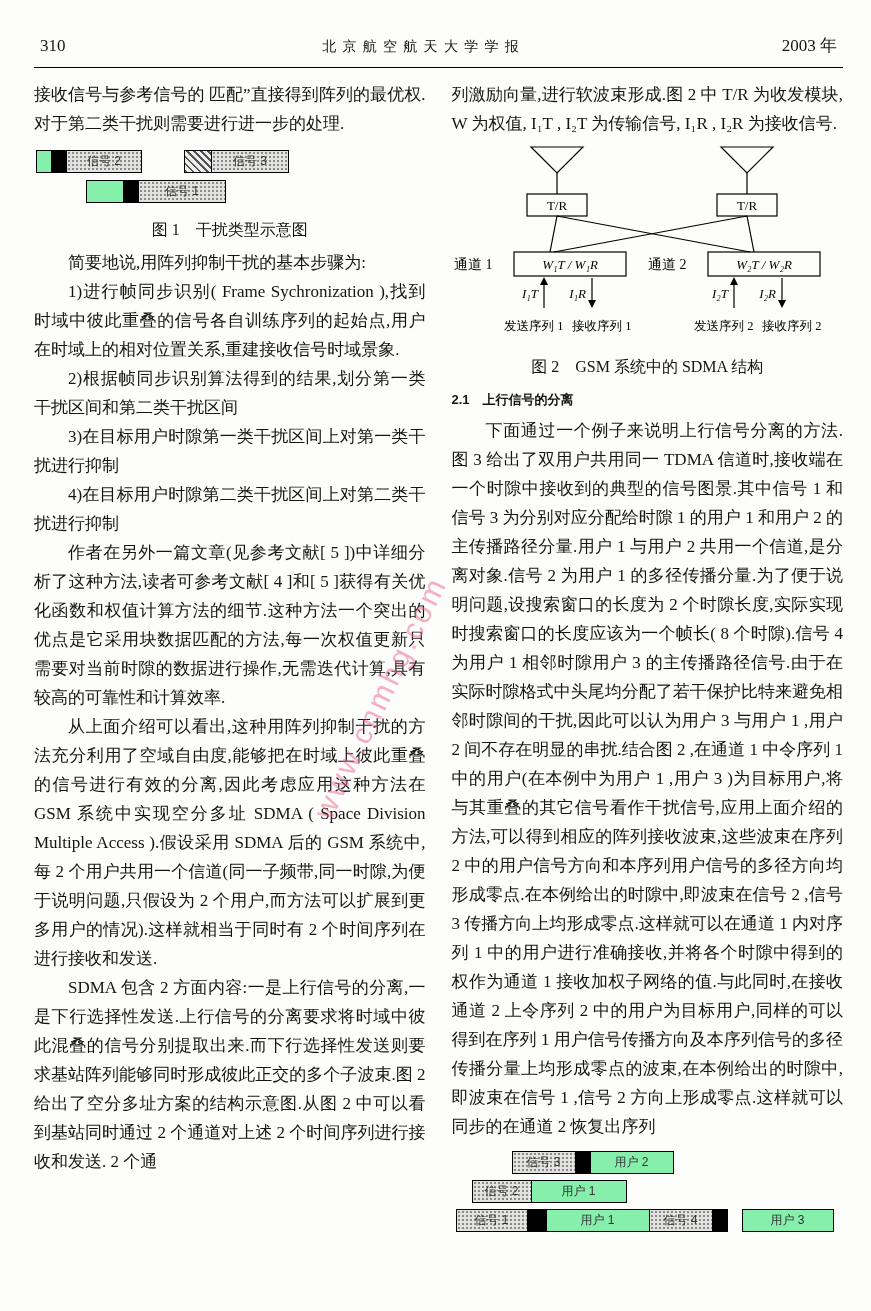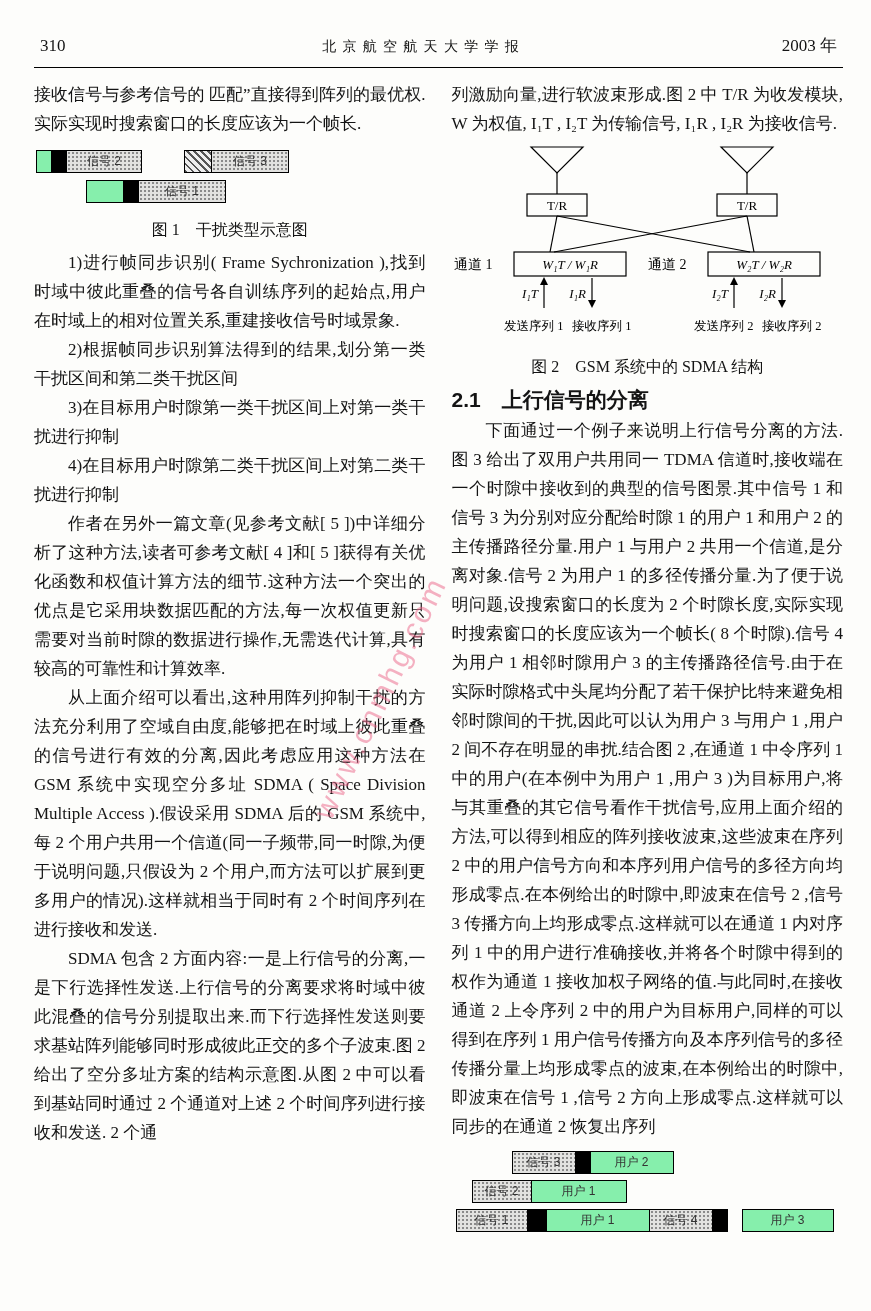--- a/index.html
+++ b/index.html
@@ -24,21 +24,21 @@
   p { margin:0; text-indent:2em; }
   p.noindent { text-indent:0; }
 
   h2.sec {
     font-family:"Liberation Sans", sans-serif;
     font-size:21px; font-weight:bold; margin:14px 0 10px 0; text-indent:0;
     line-height:32px; letter-spacing:1px;
   }
   h3.subsec {
     font-family:"Liberation Sans", sans-serif;
-    font-size:21px; font-weight:bold; margin:2px 0 2px 0; line-height:29px;
+    font-size:13px; font-weight:bold; margin:2px 0 2px 0; line-height:29px;
   }
   .caption { text-align:center; text-indent:0; font-size:16px; line-height:28px; margin:2px 0 4px 0; }
 
   
   .figblocks { position:relative; }
   .fbox {
     position:absolute; height:23px; box-sizing:border-box;
     border:1px solid #000; background:#86efac;
   }
   .fbox.lbl {
@@ -82,34 +82,35 @@
   <header class="header">
     <span class="hdr-left">310</span>
     <span class="hdr-center">北京航空航天大学学报</span>
     <span class="hdr-right">2003 年</span>
   </header>
   <div class="rule"></div>
 
   <div class="columns">
 
     <div class="col">
-      <p class="noindent">接收信号与参考信号的 匹配”直接得到阵列的最优权.实际实现时搜索窗口的长度应该为一个帧长.</p>
+      <p class="noindent">接收信号与参考信号的 匹配”直接得到阵列的最优权.对于第二类干扰则需要进行进一步的处理.</p>
 
       <div class="figblocks fig1">
         <div class="fbox" style="left:2px;top:0;width:16px"></div>
         <div class="fbox black" style="left:17px;top:0;width:16px"></div>
         <div class="fbox speckle lbl" style="left:32px;top:0;width:76px">信号 2</div>
         <div class="fbox hatch" style="left:150px;top:0;width:28px"></div>
         <div class="fbox speckle lbl" style="left:177px;top:0;width:78px">信号 3</div>
         <div class="fbox" style="left:52px;top:30px;width:38px"></div>
         <div class="fbox black" style="left:89px;top:30px;width:16px"></div>
         <div class="fbox speckle lbl" style="left:104px;top:30px;width:88px">信号 1</div>
       </div>
       <div class="caption">图 1　干扰类型示意图</div>
 
+      <p>简要地说,用阵列抑制干扰的基本步骤为:</p>
       <p>1)进行帧同步识别( Frame Sychronization ),找到时域中彼此重叠的信号各自训练序列的起始点,用户在时域上的相对位置关系,重建接收信号时域景象.</p>
       <p>2)根据帧同步识别算法得到的结果,划分第一类干扰区间和第二类干扰区间</p>
       <p>3)在目标用户时隙第一类干扰区间上对第一类干扰进行抑制</p>
       <p>4)在目标用户时隙第二类干扰区间上对第二类干扰进行抑制</p>
       <p>作者在另外一篇文章(见参考文献[ 5 ])中详细分析了这种方法,读者可参考文献[ 4 ]和[ 5 ]获得有关优化函数和权值计算方法的细节.这种方法一个突出的优点是它采用块数据匹配的方法,每一次权值更新只需要对当前时隙的数据进行操作,无需迭代计算,具有较高的可靠性和计算效率.</p>
 
 
       <p>从上面介绍可以看出,这种用阵列抑制干扰的方法充分利用了空域自由度,能够把在时域上彼此重叠的信号进行有效的分离,因此考虑应用这种方法在 GSM 系统中实现空分多址 SDMA ( Space Division Multiple Access ).假设采用 SDMA 后的 GSM 系统中,每 2 个用户共用一个信道(同一子频带,同一时隙,为便于说明问题,只假设为 2 个用户,而方法可以扩展到更多用户的情况).这样就相当于同时有 2 个时间序列在进行接收和发送.</p>
       <p>SDMA 包含 2 方面内容:一是上行信号的分离,一是下行选择性发送.上行信号的分离要求将时域中彼此混叠的信号分别提取出来.而下行选择性发送则要求基站阵列能够同时形成彼此正交的多个子波束.图 2 给出了空分多址方案的结构示意图.从图 2 中可以看到基站同时通过 2 个通道对上述 2 个时间序列进行接收和发送. 2 个通</p>
     </div>

